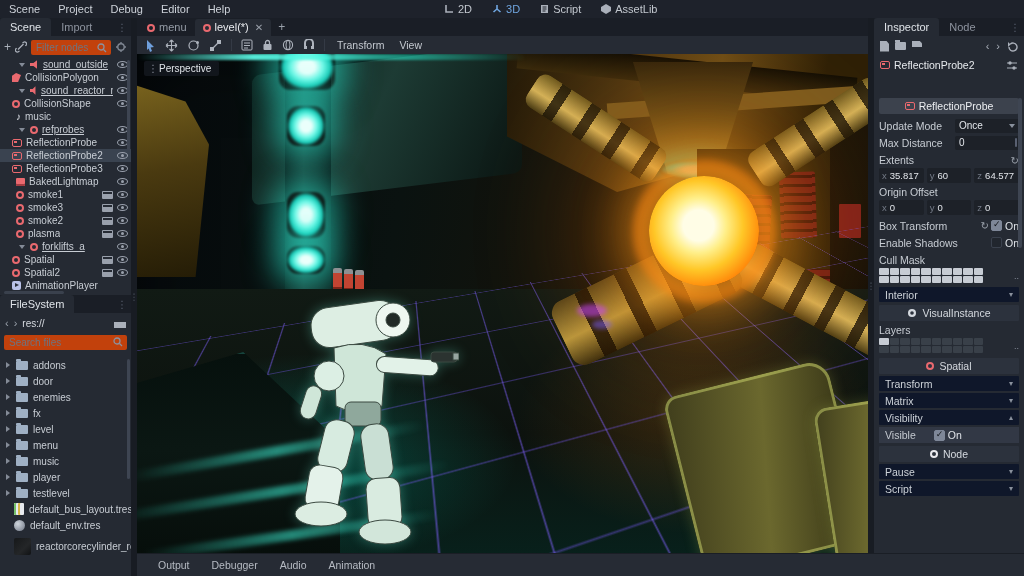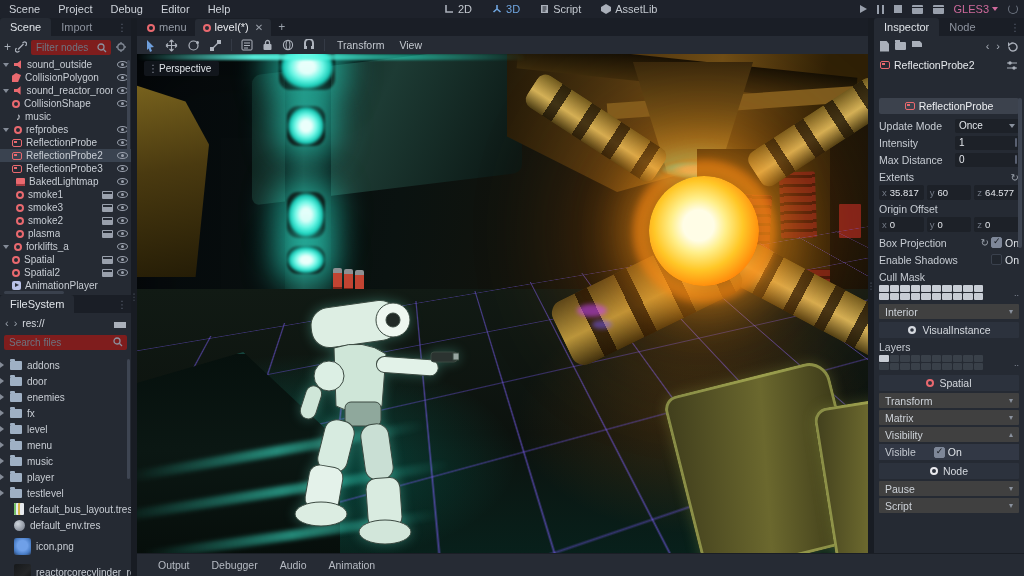--- a/index.html
+++ b/index.html
@@ -21,36 +21,36 @@
   .clap-i::after{content:"";position:absolute;left:0;right:0;top:2px;height:1.5px;background:#1e222b;}
   .gles{display:flex;align-items:center;gap:3px;color:#cf6a9c;}
   .chev-d{width:0;height:0;border-top:4px solid currentColor;border-left:3.5px solid transparent;border-right:3.5px solid transparent;}
   .spin-i{width:10px;height:10px;border:1.5px solid #6d7480;border-radius:50%;border-top-color:transparent;}
 
   
   .panel-tabs{height:18px;background:#1a1e26;display:flex;align-items:flex-end;}
   .ptab{padding:2px 10px;line-height:14px;color:#8d939e;background:transparent;border-radius:3px 3px 0 0;display:flex;gap:4px;align-items:center;}
   .ptab.active{background:#252a33;color:#dfe3e8;}
   .dots{margin-left:auto;color:#5a6170;padding:0 4px;font-size:10px;line-height:16px;}
-  input.filter{background:#7f1d1d;border:none;outline:none;border-radius:2px;height:15px;color:#cfd4da;font-size:10px;padding:0 18px 0 5px;font-family:"Liberation Sans",sans-serif;}
+  input.filter{background:#c2410c;border:none;outline:none;border-radius:2px;height:15px;color:#cfd4da;font-size:10px;padding:0 18px 0 5px;font-family:"Liberation Sans",sans-serif;}
   input.filter::placeholder{color:#6d7480;}
   .mag{position:absolute;right:4px;top:3px;}
 
   
   .leftcol{position:absolute;left:0;top:18px;width:131px;bottom:0;background:#252a33;z-index:40;}
   .gutter-v{position:absolute;left:131px;top:18px;width:6px;bottom:0;background:#181c23;color:#565e6b;display:flex;align-items:center;justify-content:center;font-size:9px;z-index:45;}
   .scene-panel{position:absolute;left:0;top:0;right:0;height:277px;overflow:hidden;}
   .stoolbar{height:22px;display:flex;align-items:center;gap:4px;padding:0 4px;background:#252a33;position:relative;}
   .ticon{color:#aab0ba;font-size:12px;line-height:12px;}
   .tree{position:absolute;top:40px;bottom:4px;left:0;right:0;overflow:hidden;}
   .trow{height:13px;display:flex;align-items:center;gap:4px;padding-right:3px;font-size:10px;color:#c8cdd4;}
   .trow .tname{white-space:nowrap;overflow:hidden;}
   .trow.sel{background:#3a4350;}
   .trow .ticons{margin-left:auto;display:flex;gap:4px;align-items:center;}
-  .pl0{padding-left:16px;} .pl0a{padding-left:3px;} .pl1{padding-left:12px;}
+  .pl0{padding-left:16px;} .pl0a{padding-left:19px;text-decoration:underline;} .pl1{padding-left:12px;}
   .tri-d{width:0;height:0;border-top:4px solid #848b97;border-left:3.5px solid transparent;border-right:3.5px solid transparent;margin-right:1px;}
   .tri-r{width:0;height:0;border-left:4px solid #848b97;border-top:3.5px solid transparent;border-bottom:3.5px solid transparent;margin-right:1px;}
   
   .ic-snd{width:9px;height:9px;background:#e9696f;clip-path:polygon(0 32%,38% 32%,78% 2%,78% 98%,38% 68%,0 68%);}
   .ic-poly{width:9px;height:9px;background:#e9696f;clip-path:polygon(0 100%,0 30%,45% 0,100% 22%,68% 100%);}
   .ic-o{width:8px;height:8px;border:2px solid #e9696f;border-radius:50%;}
   .ic-note{color:#dfe3ea;font-size:10px;line-height:9px;}
   .ic-probe{width:10px;height:8px;border:1.5px solid #e9696f;border-radius:2px;position:relative;}
   .ic-probe::after{content:"";position:absolute;left:1px;top:1px;width:3px;height:2px;background:#e9696f;}
   .ic-lm{width:9px;height:8px;background:#e9696f;border-radius:1px;box-shadow:inset 0 -2px 0 #a23c42;}
@@ -64,21 +64,21 @@
   .vscroll{position:absolute;right:1px;width:3px;background:#3e4552;border-radius:2px;}
 
   
   .fs-panel{position:absolute;left:0;top:277px;right:0;bottom:0;overflow:hidden;}
   .fsnav{height:20px;display:flex;align-items:center;gap:5px;padding:0 5px;color:#9aa1ab;}
   .fsnav .path{color:#d6dae0;font-size:10px;}
   .viewtog{margin-left:auto;width:12px;height:10px;background:#aab0ba;box-shadow:inset 0 4px 0 #252a33, inset 0 5.5px 0 #aab0ba;}
   .fssearch{height:18px;padding:0 4px;position:relative;display:flex;align-items:center;}
   .fssearch input{width:100%;}
   .fslist{position:absolute;top:62px;left:0;right:0;bottom:0;overflow:hidden;}
-  .frow{height:16px;display:flex;align-items:center;gap:5px;font-size:10px;color:#c8cdd4;}
+  .frow{height:16px;display:flex;align-items:center;gap:5px;padding-left:6px;font-size:10px;color:#c8cdd4;}
   .frow.img{height:26px;}
   .folder{width:12px;height:9px;background:#9fb0c4;border-radius:1px;position:relative;flex:none;}
   .folder::before{content:"";position:absolute;top:-2px;left:0;width:5px;height:2px;background:#9fb0c4;border-radius:1px 1px 0 0;}
   .thumb{width:17px;height:17px;border-radius:2px;flex:none;}
   .th-icon{background:radial-gradient(circle at 50% 45%,#6fa0e8 0 40%,#477bc4 70%,#2b3a55 100%);}
   .th-dark{background:linear-gradient(135deg,#16181a,#242628 60%,#101214);}
   .ic-bus{width:10px;height:12px;background:#e8ebef;border-radius:1px;box-shadow:inset 2px 0 0 #74c06a, inset 4px 0 0 #e8ebef, inset 6px 0 0 #d9b84a;flex:none;}
   .ic-env{width:11px;height:11px;border-radius:50%;background:radial-gradient(circle at 35% 35%,#cfd5dc,#8b929e 70%,#5a616d);flex:none;}
 
   
@@ -176,21 +176,21 @@
   .vecrow{display:flex;gap:3px;height:15px;margin:1px 0 2px;}
   .vf{flex:1;background:#1d2128;border-radius:2px;display:flex;align-items:center;gap:3px;padding:0 3px;font-size:9.5px;}
   .vf .ax{color:#737a86;} .vf .vv{color:#e2e5ea;}
   .cb{width:11px;height:11px;border-radius:2px;background:#21262e;border:1px solid #3a414d;flex:none;}
   .cb.on{background:#7e8798;border-color:#7e8798;position:relative;}
   .cb.on::after{content:"✓";position:absolute;left:1px;top:-2px;color:#14171c;font-size:9px;}
   .onlbl{color:#dfe3e8;font-size:10.5px;margin-left:3px;}
   .mask{display:grid;grid-template-columns:repeat(10,9.5px);grid-auto-rows:7px;gap:1px;margin:1px 0 2px;}
   .mask i{background:#c7ccd4;border-radius:1px;} .mask i.off{background:#394049;}
   .maskrow{display:flex;align-items:center;gap:5px;} .maskdots{color:#8a919d;font-size:9px;margin-left:auto;}
-  .grp{height:15px;background:#404040;display:flex;align-items:center;padding:0 6px;margin-top:2px;border-radius:1px;font-size:10.5px;color:#cdd2d8;}
+  .grp{height:15px;background:#0f172a;display:flex;align-items:center;padding:0 6px;margin-top:2px;border-radius:1px;font-size:10.5px;color:#cdd2d8;}
   .grp .chev{margin-left:auto;color:#8a919d;font-size:8px;}
   .sect{height:16px;background:#2c323d;display:flex;align-items:center;justify-content:center;gap:5px;margin-top:3px;border-radius:1px;color:#d5d9df;font-size:10.5px;}
   .vrow{height:16px;background:#323845;display:flex;align-items:center;gap:4px;padding:0 6px;margin-top:2px;font-size:10.5px;}
   .vrow .vctl{margin-left:14px;display:flex;align-items:center;}
   .io{width:8px;height:8px;border:2px solid #e9e9ed;border-radius:50%;}
 </style>
 </head>
 <body>
 
 <div class="topbar">
@@ -219,32 +219,20 @@
         </svg>
       <span>Script</span>
       </span>
     <span class="mode">
       <svg width="10" height="10">
           <path d="M5 0l5 3v4l-5 3-5-3V3z" fill="#aab0ba"></path>
         </svg>
       <span>AssetLib</span>
       </span>
   </div>
-  <div class="tb-right">
-    <i class="play-i"></i>
-    <i class="pause-i"></i>
-    <i class="stop-i"></i>
-    <i class="clap-i"></i>
-    <i class="clap-i"></i>
-    <span class="gles">
-        <span>GLES3</span>
-        <i class="chev-d"></i>
-      </span>
-    <i class="spin-i"></i>
-  </div>
 </div>
 
 <div class="leftcol">
 
   <div class="scene-panel">
     <div class="panel-tabs">
       <span class="ptab active">Scene</span>
       <span class="ptab">Import</span>
       <span class="dots">⋮</span>
     </div>
@@ -465,24 +453,20 @@
           <i class="folder"></i>
           <span>testlevel</span>
         </div>
       <div class="frow" style="padding-left:14px;">
           <i class="ic-bus"></i>
           <span>default_bus_layout.tres</span>
         </div>
       <div class="frow" style="padding-left:14px;">
           <i class="ic-env"></i>
           <span>default_env.tres</span>
-        </div>
-      <div class="frow img" style="padding-left:14px;">
-          <i class="thumb th-icon"></i>
-          <span>icon.png</span>
         </div>
       <div class="frow img" style="padding-left:14px;">
           <i class="thumb th-dark"></i>
           <span>reactorcorecylinder_re</span>
         </div>
 
     </div>
     <i class="vscroll" style="top:64px;height:120px;"></i>
   </div>
 </div>
@@ -664,26 +648,20 @@
         <span>ReflectionProbe</span>
       </div>
     <div class="prow">
       <span class="plbl">Update Mode</span>
       <span class="ctrl dd">
           <span>Once</span>
           <i class="chev-d"></i>
         </span>
     </div>
     <div class="prow">
-      <span class="plbl">Intensity</span>
-      <span class="ctrl num">
-          <span>1</span>
-        </span>
-    </div>
-    <div class="prow">
       <span class="plbl">Max Distance</span>
       <span class="ctrl num">
           <span>0</span>
         </span>
     </div>
     <div class="veclbl">
         <span>Extents</span>
         <span class="rst">↻</span>
       </div>
     <div class="vecrow">
@@ -711,21 +689,21 @@
       <span class="vf">
           <i class="ax">y</i>
           <b class="vv">0</b>
         </span>
       <span class="vf">
           <i class="ax">z</i>
           <b class="vv">0</b>
         </span>
     </div>
     <div class="prow">
-      <span class="plbl">Box Projection</span>
+      <span class="plbl">Box Transform</span>
       <span class="rst" style="margin:0 2px 0 0;">↻</span>
       <i class="cb on"></i>
       <span class="onlbl">On</span>
     </div>
     <div class="prow">
       <span class="plbl">Enable Shadows</span>
       <i class="cb"></i>
       <span class="onlbl">On</span>
     </div>
     <div class="veclbl">

